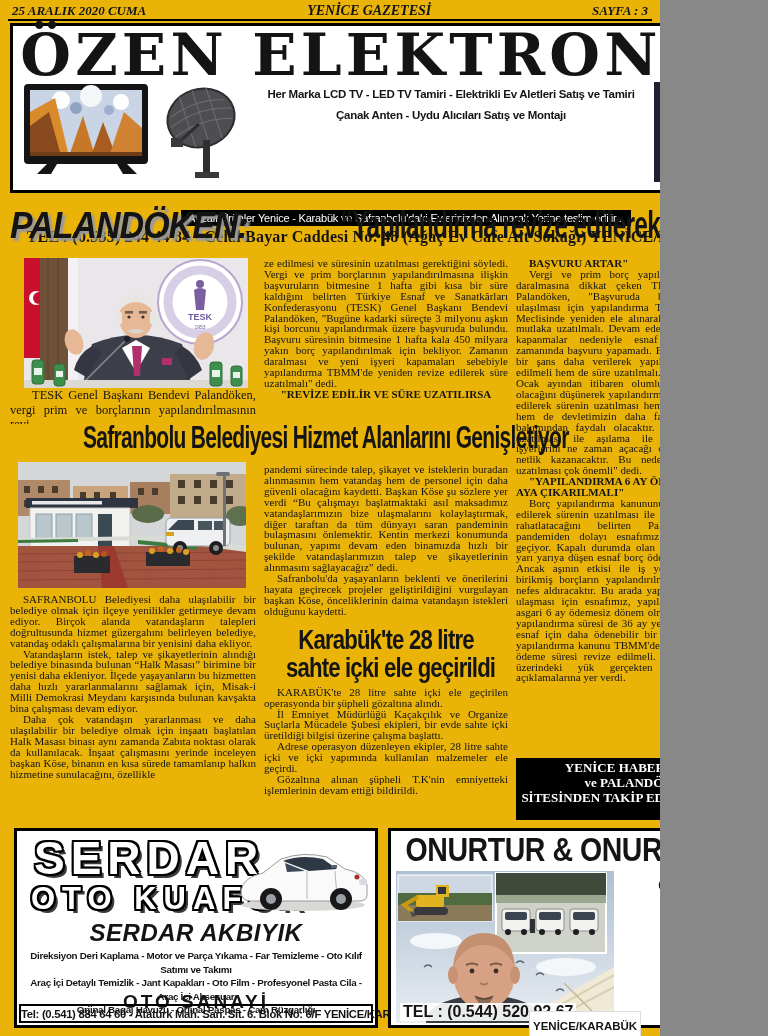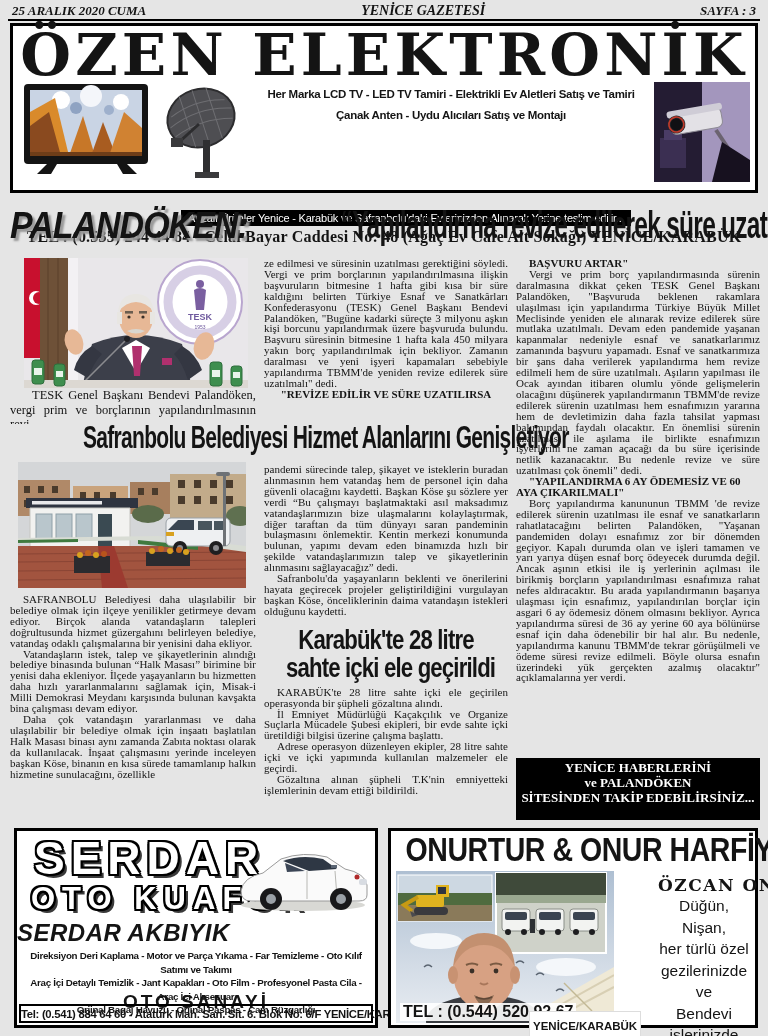--- a/index.html
+++ b/index.html
@@ -1,16 +1,16 @@
 <!DOCTYPE html>
 <html><head>
 <meta charset="utf-8">
 <style>
   html,body{margin:0;padding:0;background:#888;}
-  #page{position:relative;width:768px;height:1036px;background:#e5e5e5;color:#141414;overflow:hidden;
+  #page{position:relative;width:660px;height:1036px;background:#eab308;color:#141414;overflow:hidden;
         font-family:"Liberation Serif",serif;}
   
   .hdr{position:absolute;top:3px;left:12px;right:12px;display:flex;justify-content:space-between;align-items:baseline;
        font-style:italic;font-weight:bold;font-size:13px;}
   .hdr .mast{font-size:14px;}
   .hdr-rule{position:absolute;top:19px;left:8px;right:8px;height:2px;background:#000;}
   
   .ozen{position:absolute;top:23px;left:10px;width:742px;height:164px;border:3px solid #000;background:#fff;}
   .ozen-title{margin-top:-2px;text-align:center;white-space:nowrap;font-family:"DejaVu Serif",serif;font-weight:bold;
               font-size:56px;line-height:60px;letter-spacing:4px;transform:scale(1.04,1.04);}
@@ -46,21 +46,21 @@
   .promo{position:absolute;left:516px;top:758px;width:244px;height:62px;background:#000;color:#fff;text-align:center;
          font-weight:bold;font-size:13px;line-height:15px;padding-top:2px;box-sizing:border-box;}
   
   .ad{position:absolute;top:828px;height:200px;border:3px solid #000;background:#fff;box-sizing:border-box;}
   .serdar{left:14px;width:364px;}
   .outline-txt{color:#fff;font-family:"Liberation Sans",sans-serif;font-weight:900;white-space:nowrap;
     text-shadow:-2px -2px 0 #000,2px -2px 0 #000,-2px 2px 0 #000,2px 2px 0 #000,-2px 0 0 #000,2px 0 0 #000,0 -2px 0 #000,0 2px 0 #000,4px 4px 0 #3a3a3a;}
   .serdar-n1{position:absolute;left:17px;top:0px;font-size:46px;letter-spacing:6px;transform:scaleY(1.0);}
   .serdar-n2{position:absolute;left:14px;top:50px;font-size:31px;letter-spacing:7px;}
   .serdar-car{position:absolute;right:2px;top:2px;}
-  .serdar-owner{position:absolute;left:0;right:0;top:88px;text-align:left;font-family:"Liberation Sans",sans-serif;
+  .serdar-owner{position:absolute;left:0;right:0;top:88px;text-align:center;font-family:"Liberation Sans",sans-serif;
                 font-style:italic;font-weight:900;font-size:24px;letter-spacing:0.5px;}
   .serdar-srv{position:absolute;left:3px;right:3px;top:118px;text-align:center;font-family:"Liberation Sans",sans-serif;
               font-weight:bold;font-size:9.8px;line-height:13.5px;letter-spacing:-0.3px;}
   .serdar-sector{position:absolute;left:0;right:0;top:160px;text-align:center;font-family:"Liberation Sans",sans-serif;
                  font-weight:900;font-size:19px;letter-spacing:3px;}
   .serdar-tel{position:absolute;left:2px;right:2px;bottom:2px;border:2px solid #000;text-align:center;padding:2px 0 1px 0;
               font-family:"Liberation Sans",sans-serif;font-weight:bold;font-size:11.3px;letter-spacing:-0.3px;white-space:nowrap;}
   .onur{left:388px;width:370px;}
   .onur-title{margin-top:0;text-align:center;white-space:nowrap;font-family:"Liberation Sans",sans-serif;font-weight:900;
               font-size:31px;line-height:34px;letter-spacing:-0.5px;transform:scale(0.92,1.1);transform-origin:center top;}

